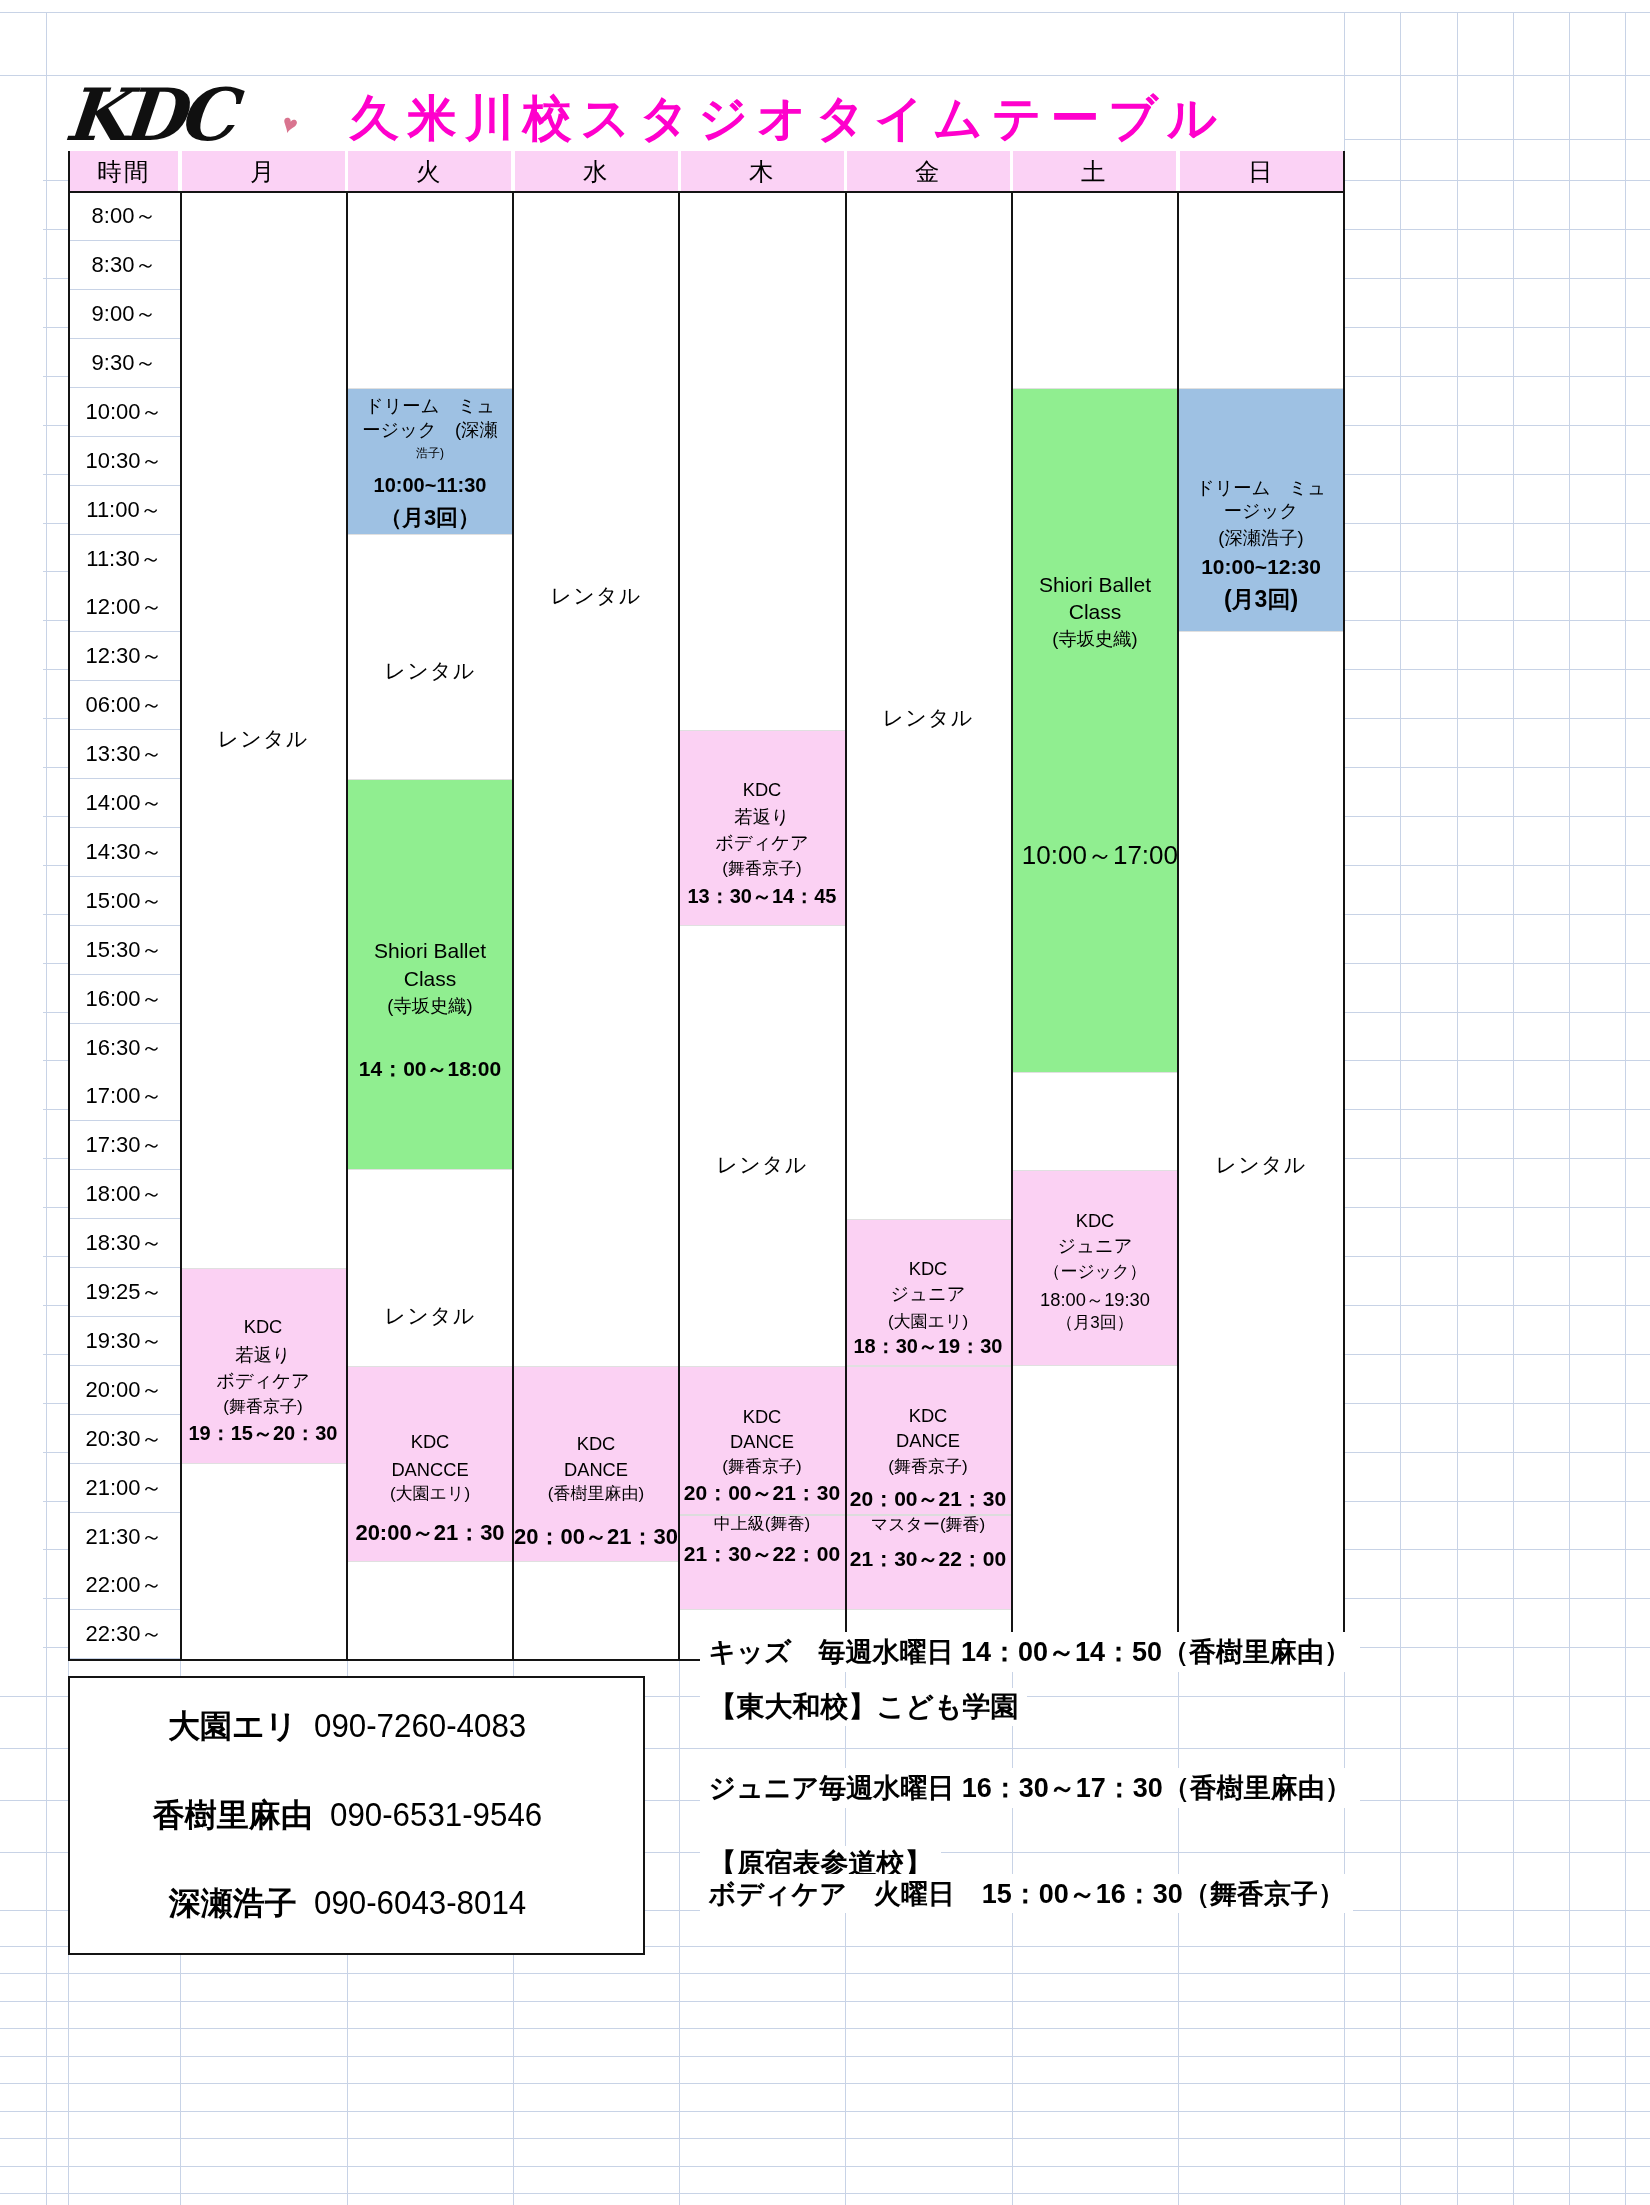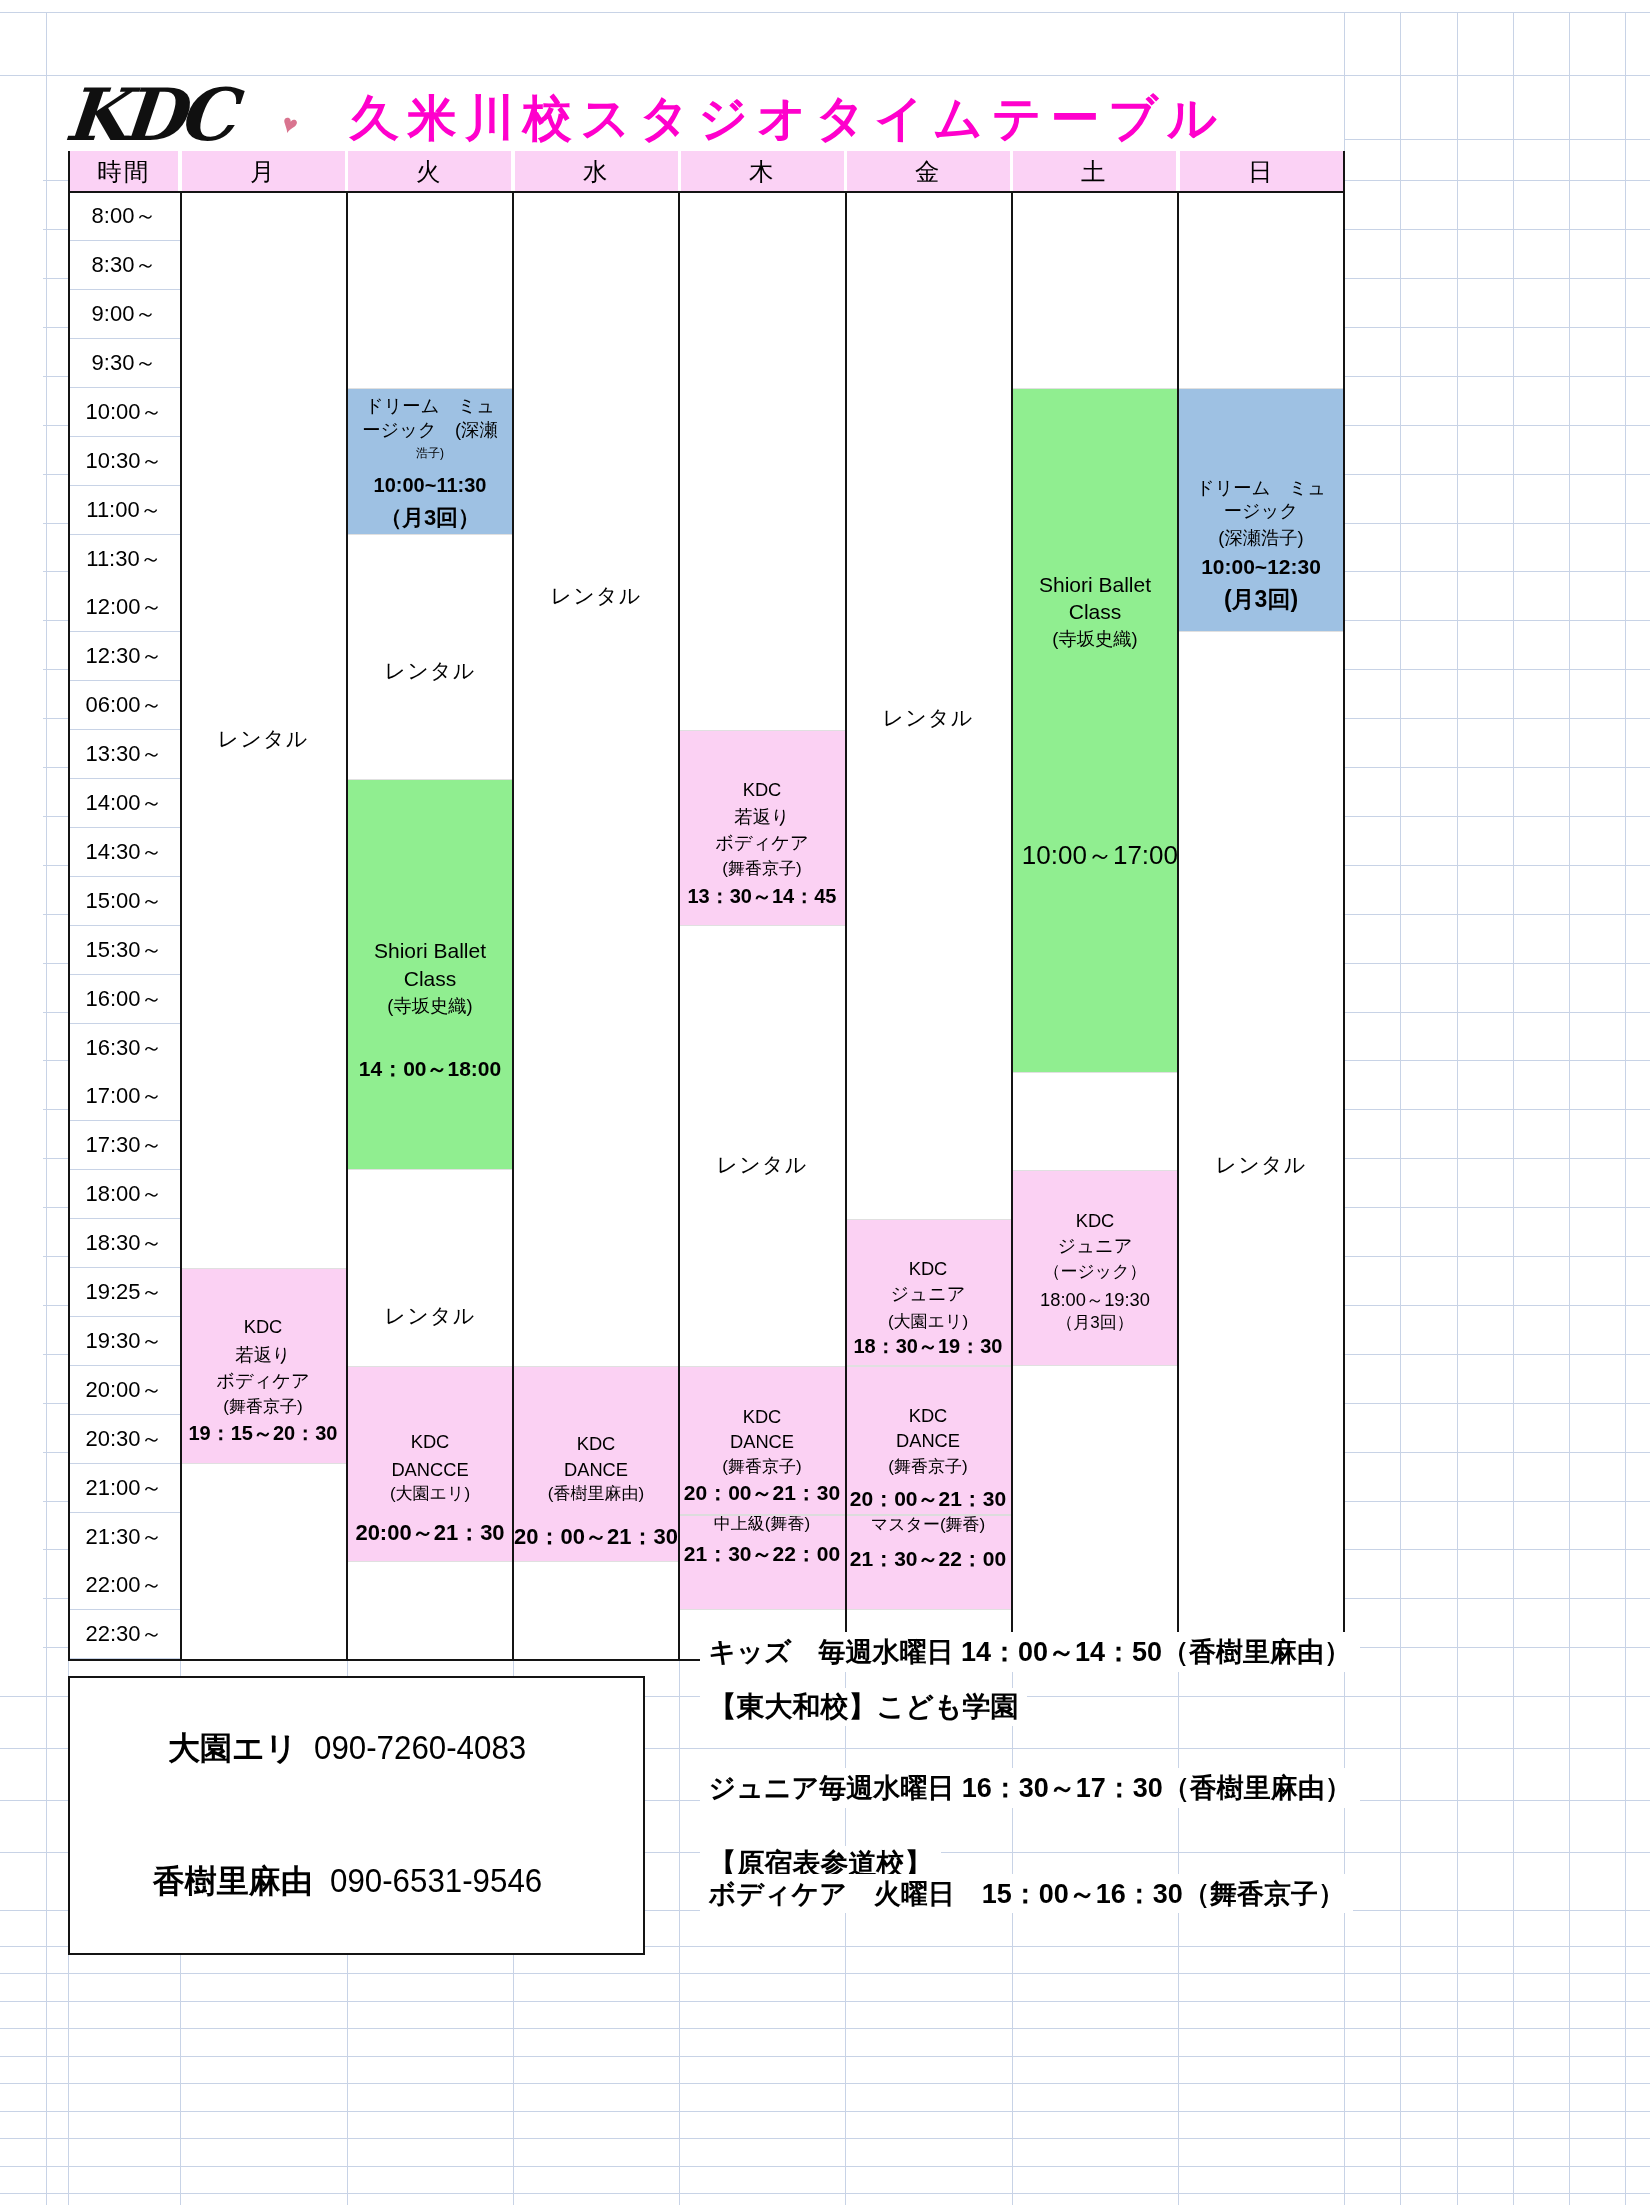--- a/index.html
+++ b/index.html
@@ -317,20 +317,24 @@
 
 <div class="contact-box" id="contact-box">
     <div class="contact-row">
       <span class="contact-name">大園エリ</span>
       <span class="contact-phone">090-7260-4083</span>
     </div>
     <div class="contact-row">
       <span class="contact-name">香樹里麻由</span>
       <span class="contact-phone">090-6531-9546</span>
     </div>
+    <div class="contact-row">
+      <span class="contact-name">深瀬浩子</span>
+      <span class="contact-phone">090-6043-8014</span>
+    </div>
   </div>
 
 <div class="abs" id="branch-layer" style="left:0;top:0;width:1650px;height:2205px;">
     <div class="strip heading" style="left: 700px; top: 1688px; height: 38px;">【東大和校】こども学園</div>
     <div class="strip detail" style="left: 700px; top: 1632px; height: 40px;">キッズ　毎週水曜日 14：00～14：50（香樹里麻由）</div>
     <div class="strip detail" style="left: 700px; top: 1768px; height: 40px;">ジュニア毎週水曜日 16：30～17：30（香樹里麻由）</div>
     <div class="strip heading" style="left: 700px; top: 1846px; height: 35px;">【原宿表参道校】</div>
     <div class="strip detail" style="left: 700px; top: 1874px; height: 39px;">ボディケア　火曜日　15：00～16：30（舞香京子）</div>
   </div>
 

